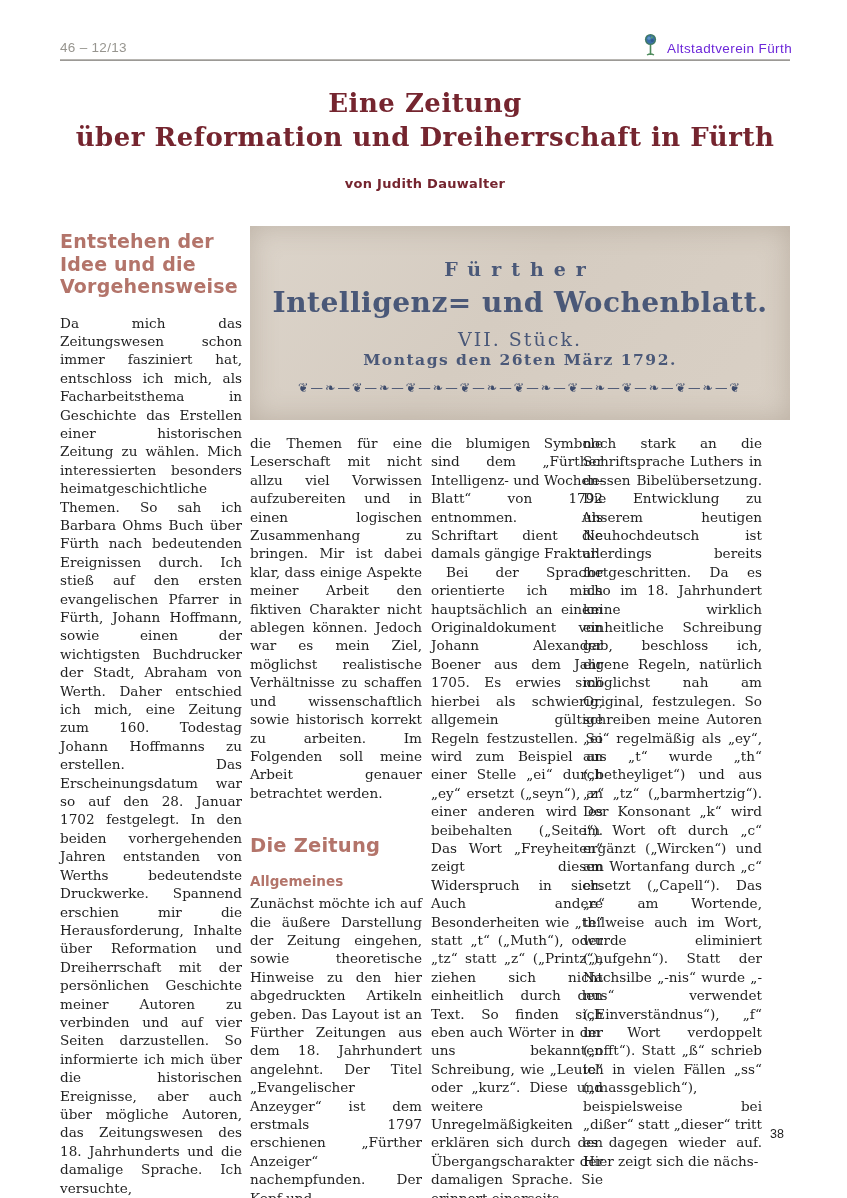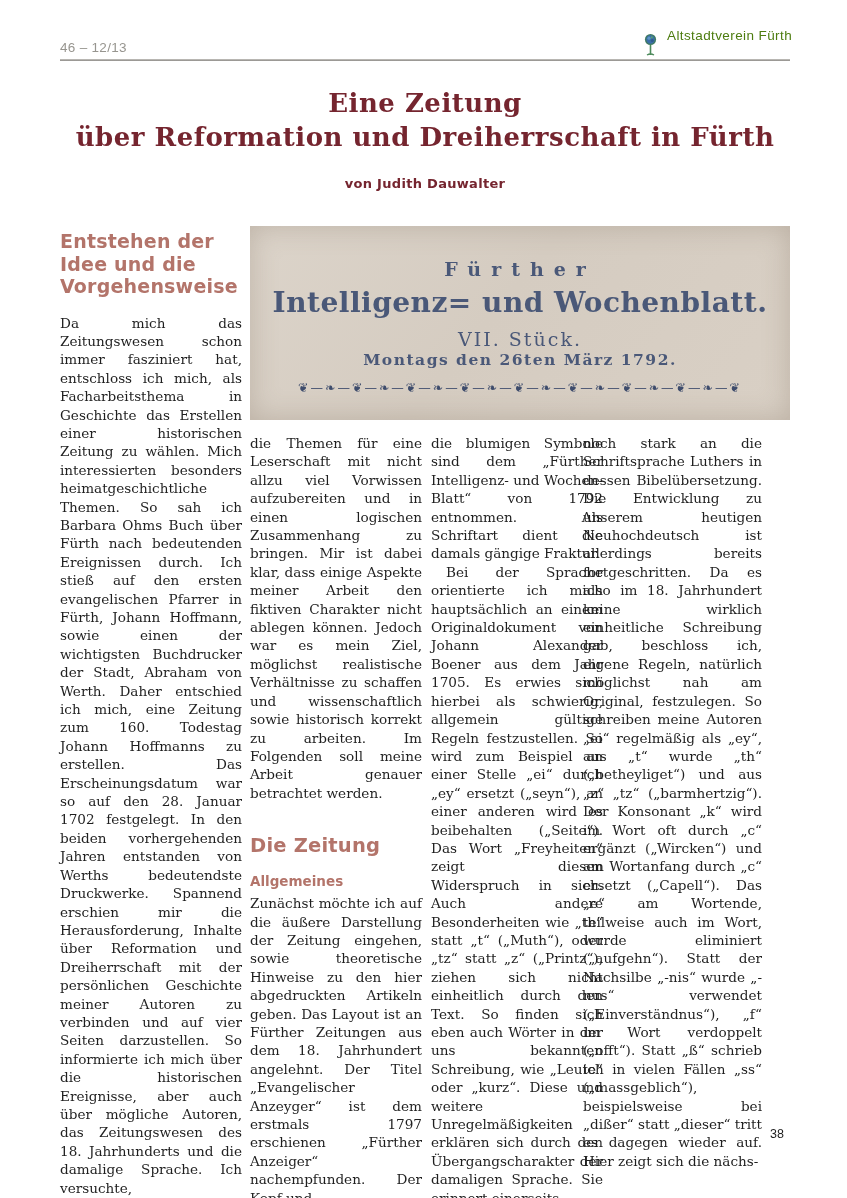--- a/index.html
+++ b/index.html
@@ -22,22 +22,22 @@
     position:absolute;left:60px;top:59px;width:730px;height:2px;
     background:linear-gradient(#c6c4c0,#8d8b87);
   }
   .brand{
     position:absolute;left:643px;top:34px;height:24px;
     display:flex;align-items:flex-end;gap:9px;
   }
   .brand svg{display:block;}
   .brand-text{
     font-family:"Liberation Sans", sans-serif;
-    font-size:13.5px;color:#4d7c0f;letter-spacing:.4px;
-    padding-bottom:15px;white-space:nowrap;
+    font-size:13.5px;color:#6d28d9;letter-spacing:.4px;
+    padding-bottom:2px;white-space:nowrap;
   }
   
   .title{
     position:absolute;left:60px;top:86px;width:730px;
     text-align:center;color:#75252f;
     font-family:"DejaVu Serif", serif;font-weight:bold;
     font-size:26px;line-height:34px;letter-spacing:.5px;
     margin:0;
   }
   .byline{

